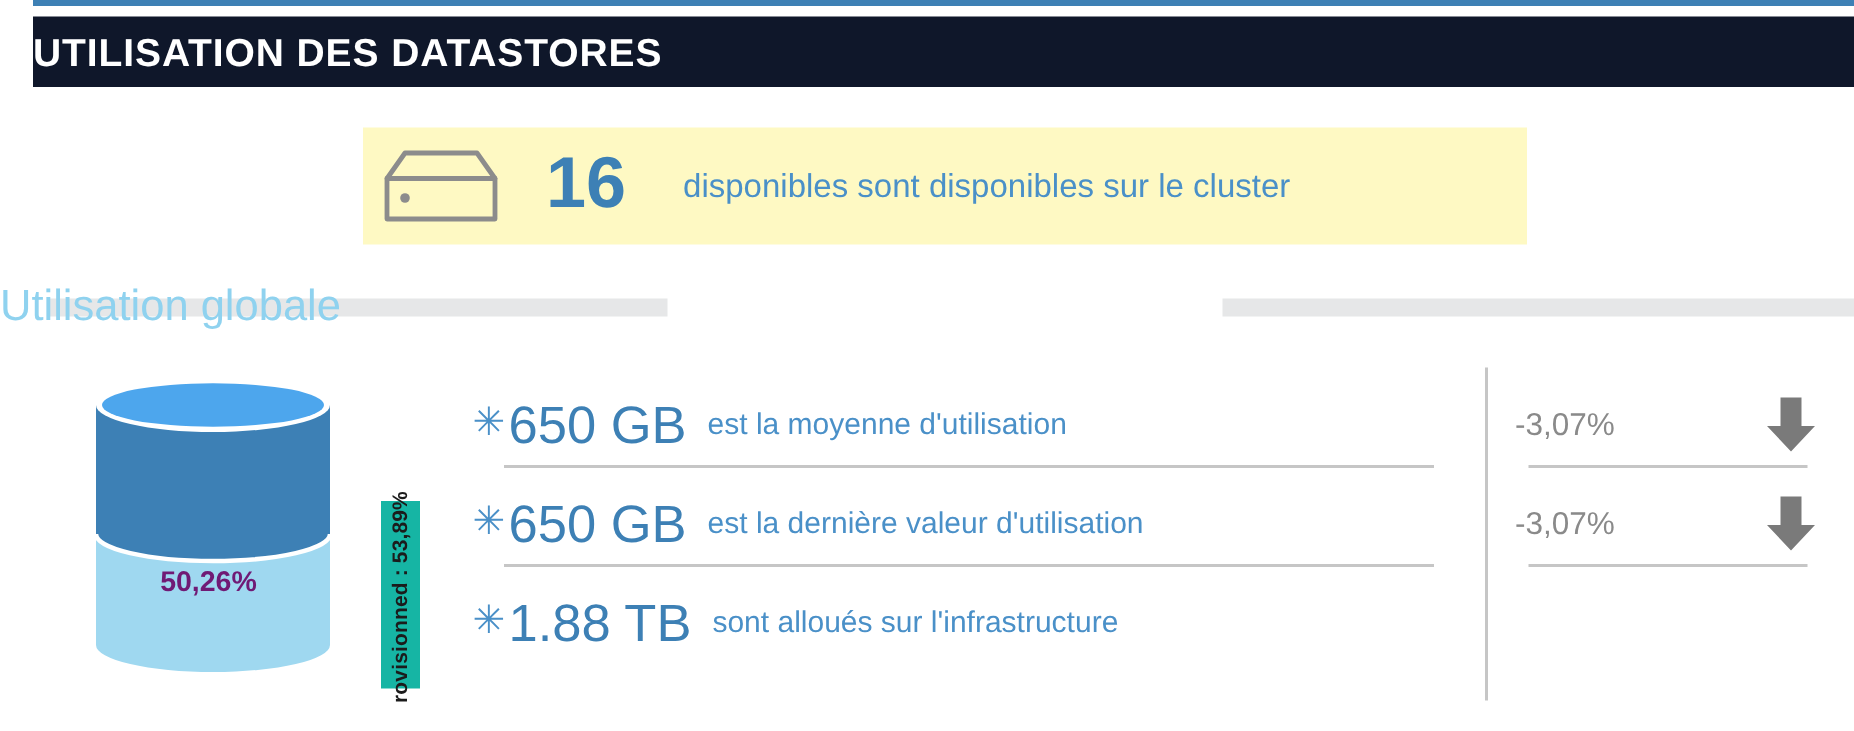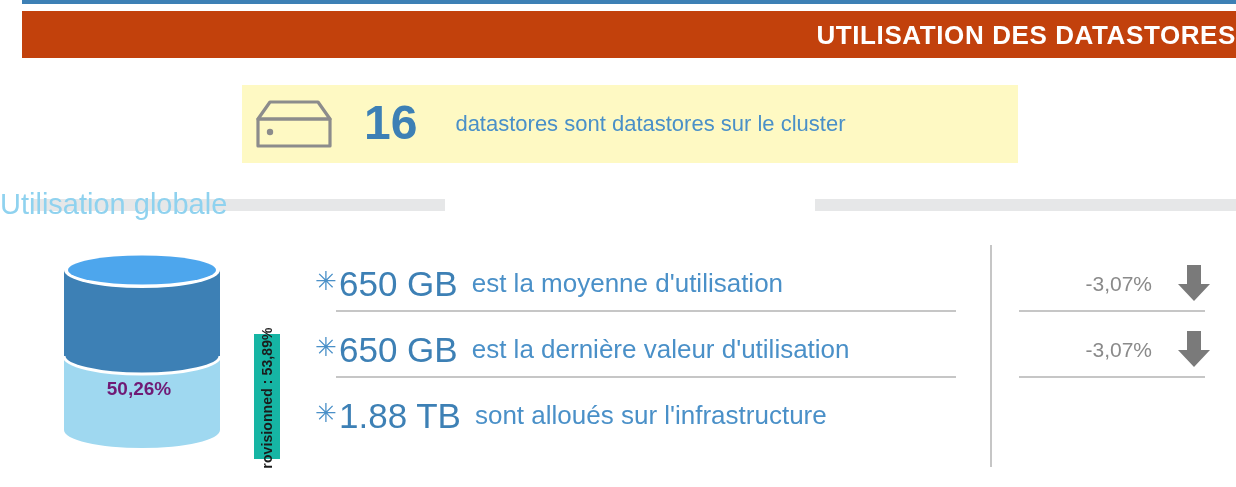--- a/index.html
+++ b/index.html
@@ -30,24 +30,24 @@
     background: #3d80b5;
   }
 
   
   .header-bar {
     position: absolute;
     left: 22px;
     top: 11px;
     width: 1214px;
     height: 47px;
-    background: #c2410c;
-    display: flex;
-    align-items: center;
-    justify-content: flex-end;
+    background: #0f172a;
+    display: flex;
+    align-items: center;
+    justify-content: flex-start;
   }
   .header-title {
     color: #ffffff;
     font-size: 26px;
     font-weight: bold;
     letter-spacing: 0.6px;
     text-transform: uppercase;
     line-height: 1;
     white-space: nowrap;
   }
@@ -197,21 +197,21 @@
   }
   .stat-value {
     color: #3d80b5;
     font-size: 35px;
     line-height: 1;
     flex: 0 0 auto;
     white-space: nowrap;
   }
   .stat-desc {
     color: #4a90c8;
-    font-size: 26px;
+    font-size: 20px;
     line-height: 1;
     margin-left: 14px;
     white-space: nowrap;
   }
   .stat-divider {
     position: absolute;
     left: 21px;
     width: 620px;
     height: 2px;
     background: #c6c6c6;
@@ -235,21 +235,21 @@
     left: 1010px;
     top: 250px;
     width: 210px;
     height: 212px;
   }
   .trend-row {
     position: relative;
     height: 66px;
     display: flex;
     align-items: center;
-    justify-content: flex-end;
+    justify-content: space-between;
     padding-right: 6px;
   }
   .trend-pct {
     color: #8a8a8a;
     font-size: 21px;
     line-height: 1;
     white-space: nowrap;
   }
   .trend-arrow {
     width: 40px;
@@ -279,21 +279,21 @@
     <div class="header-title">UTILISATION DES DATASTORES</div>
   </div>
 
   <div class="summary-panel">
     <svg class="disk-icon" viewBox="0 0 80 52">
       <path d="M4 21 L16 4 L64 4 L76 21 Z" fill="none" stroke="#8c8c8c" stroke-width="3.2" stroke-linejoin="round"></path>
       <rect x="4" y="21" width="72" height="27" fill="none" stroke="#8c8c8c" stroke-width="3.2" stroke-linejoin="round"></rect>
       <circle cx="16" cy="34" r="3.2" fill="#8c8c8c"></circle>
     </svg>
     <div class="summary-count">16</div>
-    <div class="summary-text">datastores sont datastores sur le cluster</div>
+    <div class="summary-text">disponibles sont disponibles sur le cluster</div>
   </div>
 
   <div class="section-row">
     <div class="rule-left"></div>
     <div class="rule-right"></div>
     <div class="section-title">Utilisation globale</div>
   </div>
 
   <div class="gauge-wrap">
     <svg class="gauge-svg" width="165" height="200" viewBox="0 0 165 200">

